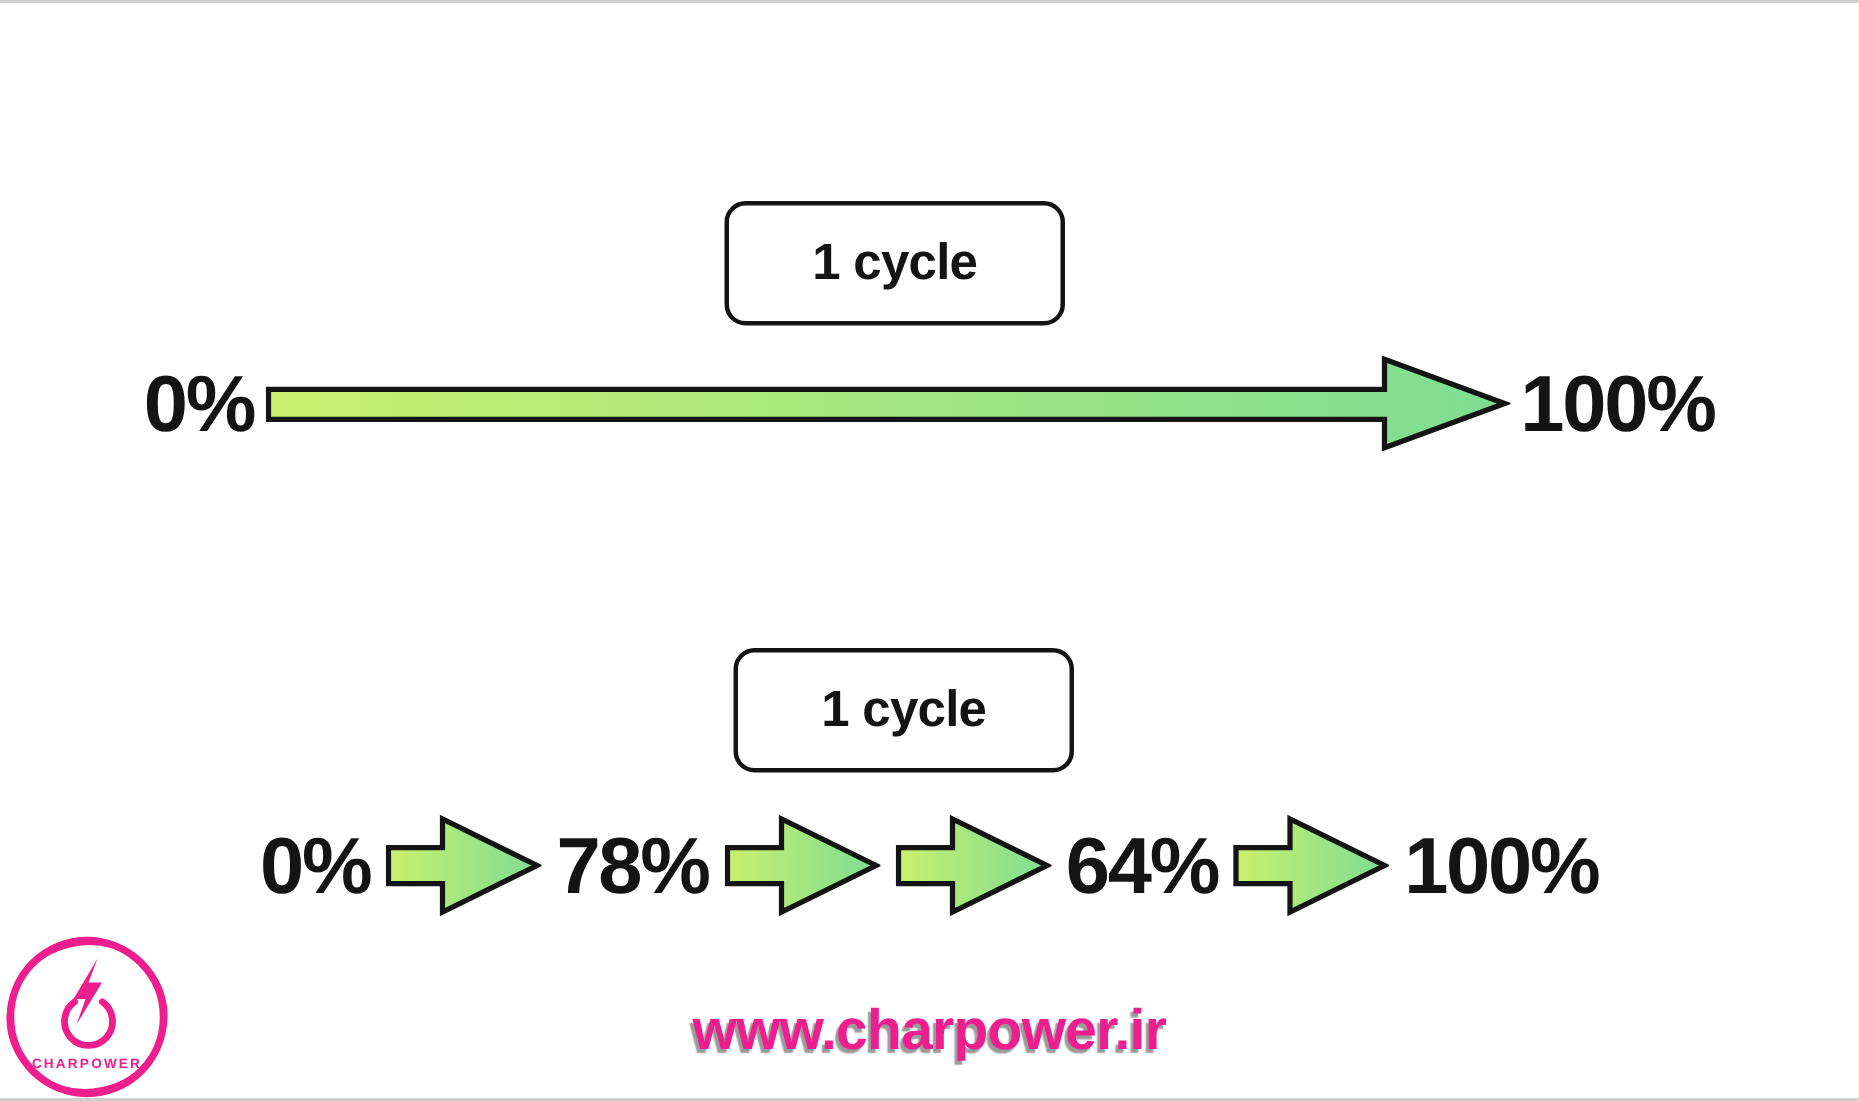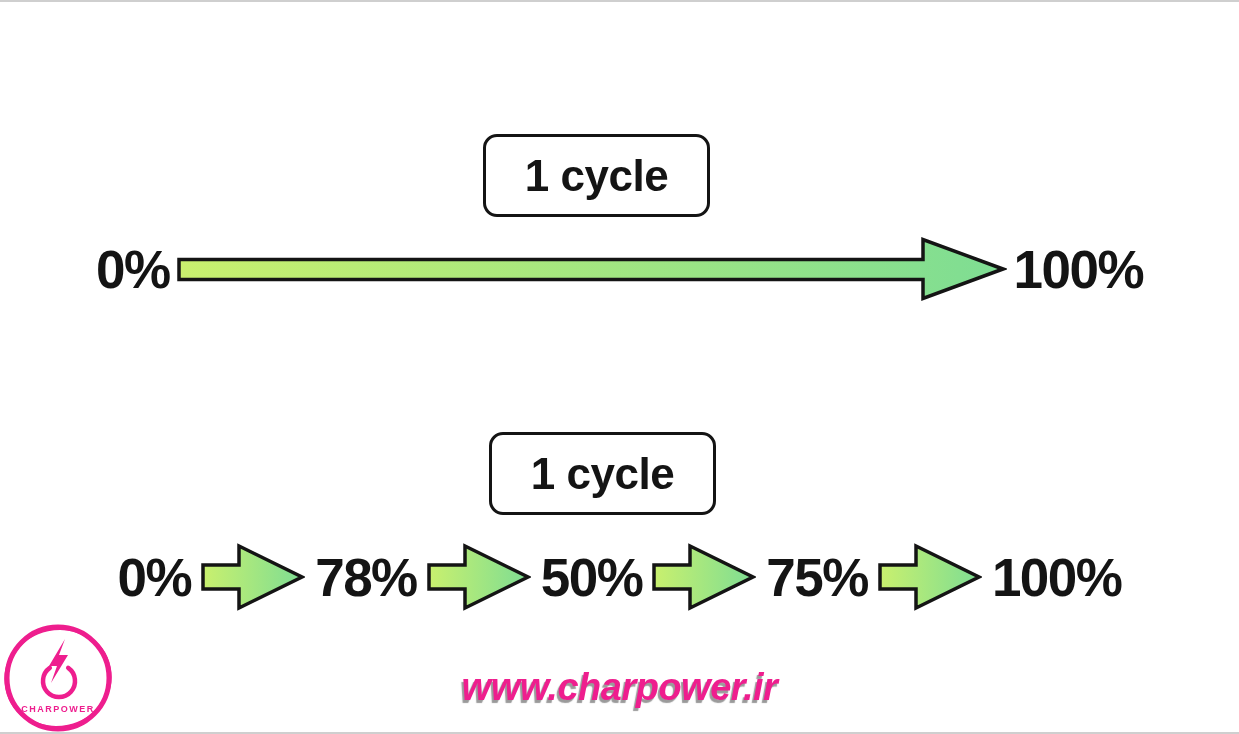--- a/index.html
+++ b/index.html
@@ -15,21 +15,21 @@
     border-bottom:2px solid #cfcfcf;
     box-sizing:border-box;
   }
   .cycle-box{
     position:absolute;
     width:221px;height:77px;
     border:3.5px solid var(--ink,#141414);
     border-radius:14px;
     background:#fff;
     display:flex;align-items:center;justify-content:center;
-    font-size:44px;font-weight:700;letter-spacing:-0.5px;
+    font-size:34px;font-weight:700;letter-spacing:-0.5px;
   }
   .cycle-box.top{left:483px;top:132px;}
   .cycle-box.bottom{left:489px;top:430px;}
   .row{
     position:absolute;left:0;right:0;
     display:flex;align-items:center;justify-content:center;
   }
   .row.big-arrow-row{top:234px;gap:7px;}
   .row.steps-row{top:541px;gap:10px;}
   .pct{
@@ -39,21 +39,20 @@
   .outlined{stroke:var(--ink,#141414);stroke-width:3.5;stroke-linejoin:miter;}
   .stroke-pink{stroke:var(--brand-pink,#ee1e8e);}
   .fill-pink{fill:var(--brand-pink,#ee1e8e);}
   .logo{position:absolute;left:1px;top:619px;width:114px;height:114px;}
   .site{
     position:absolute;left:0;right:0;top:664px;
     text-align:center;
     font-size:38px;font-weight:800;letter-spacing:-0.5px;
     color:var(--brand-pink,#ee1e8e);
     text-shadow:-2px 3px 1px rgba(30,30,30,0.45);
-    font-style:italic;
   }
 </style>
 </head>
 <body>
 
 <div class="frame">
 
   <section>
     <div class="cycle-box top">
       <span>1 cycle</span>
@@ -99,33 +98,32 @@
       <svg width="104" height="68" viewBox="0 0 104 68">
         <defs>
           <linearGradient id="g2" x1="0" y1="0" x2="1" y2="0">
             <stop offset="0" stop-color="#c9f06e"></stop>
             <stop offset="1" stop-color="#7edd93"></stop>
           </linearGradient>
         </defs>
         <path class="outlined" d="M2,22 H38 V3 L101,34 L38,65 V46 H2 Z" fill="url(#g2)"></path>
       </svg>
 
-      <span class="pct">50%</span>
 
       <svg width="104" height="68" viewBox="0 0 104 68">
         <defs>
           <linearGradient id="g3" x1="0" y1="0" x2="1" y2="0">
             <stop offset="0" stop-color="#c9f06e"></stop>
             <stop offset="1" stop-color="#7edd93"></stop>
           </linearGradient>
         </defs>
         <path class="outlined" d="M2,22 H38 V3 L101,34 L38,65 V46 H2 Z" fill="url(#g3)"></path>
       </svg>
 
-      <span class="pct">75%</span>
+      <span class="pct">64%</span>
 
       <svg width="104" height="68" viewBox="0 0 104 68">
         <defs>
           <linearGradient id="g4" x1="0" y1="0" x2="1" y2="0">
             <stop offset="0" stop-color="#c9f06e"></stop>
             <stop offset="1" stop-color="#7edd93"></stop>
           </linearGradient>
         </defs>
         <path class="outlined" d="M2,22 H38 V3 L101,34 L38,65 V46 H2 Z" fill="url(#g4)"></path>
       </svg>

